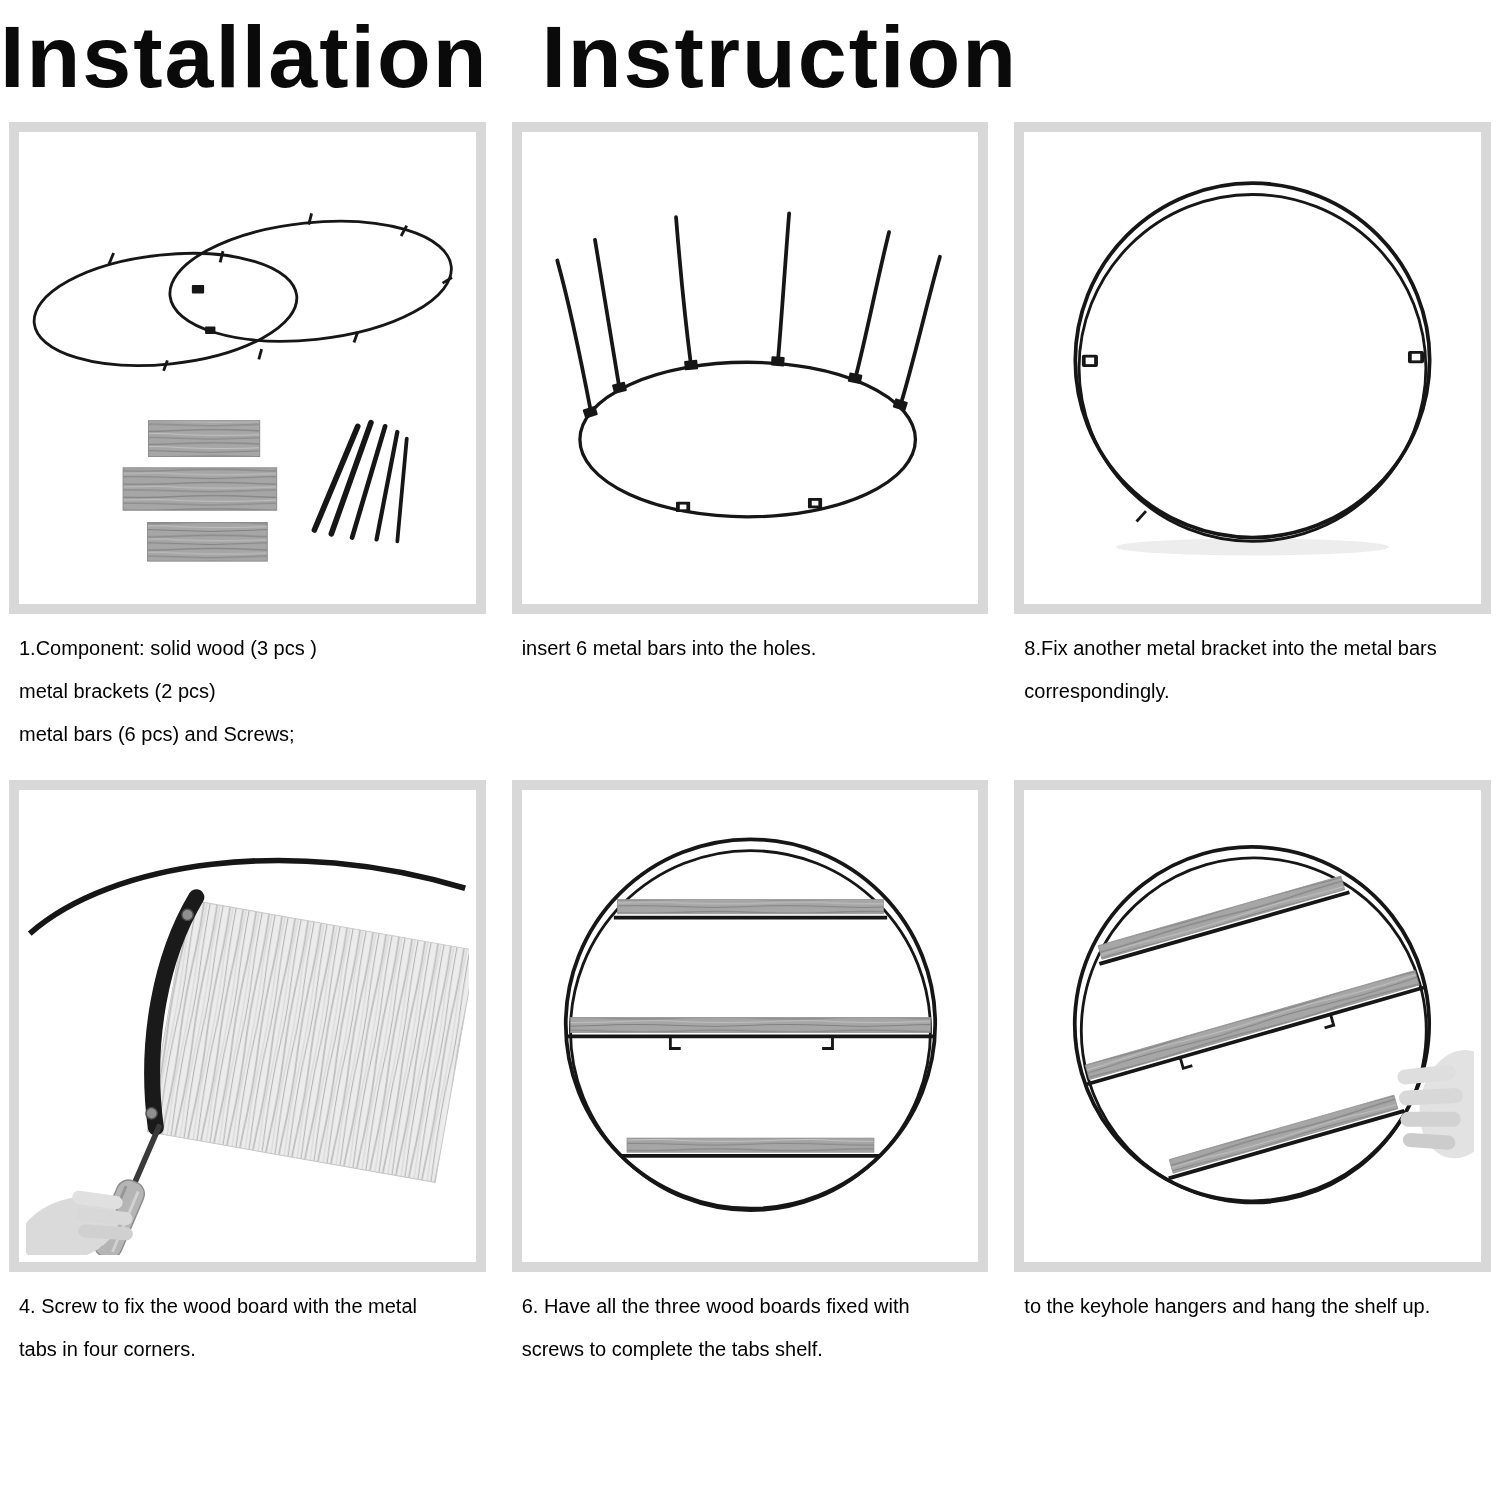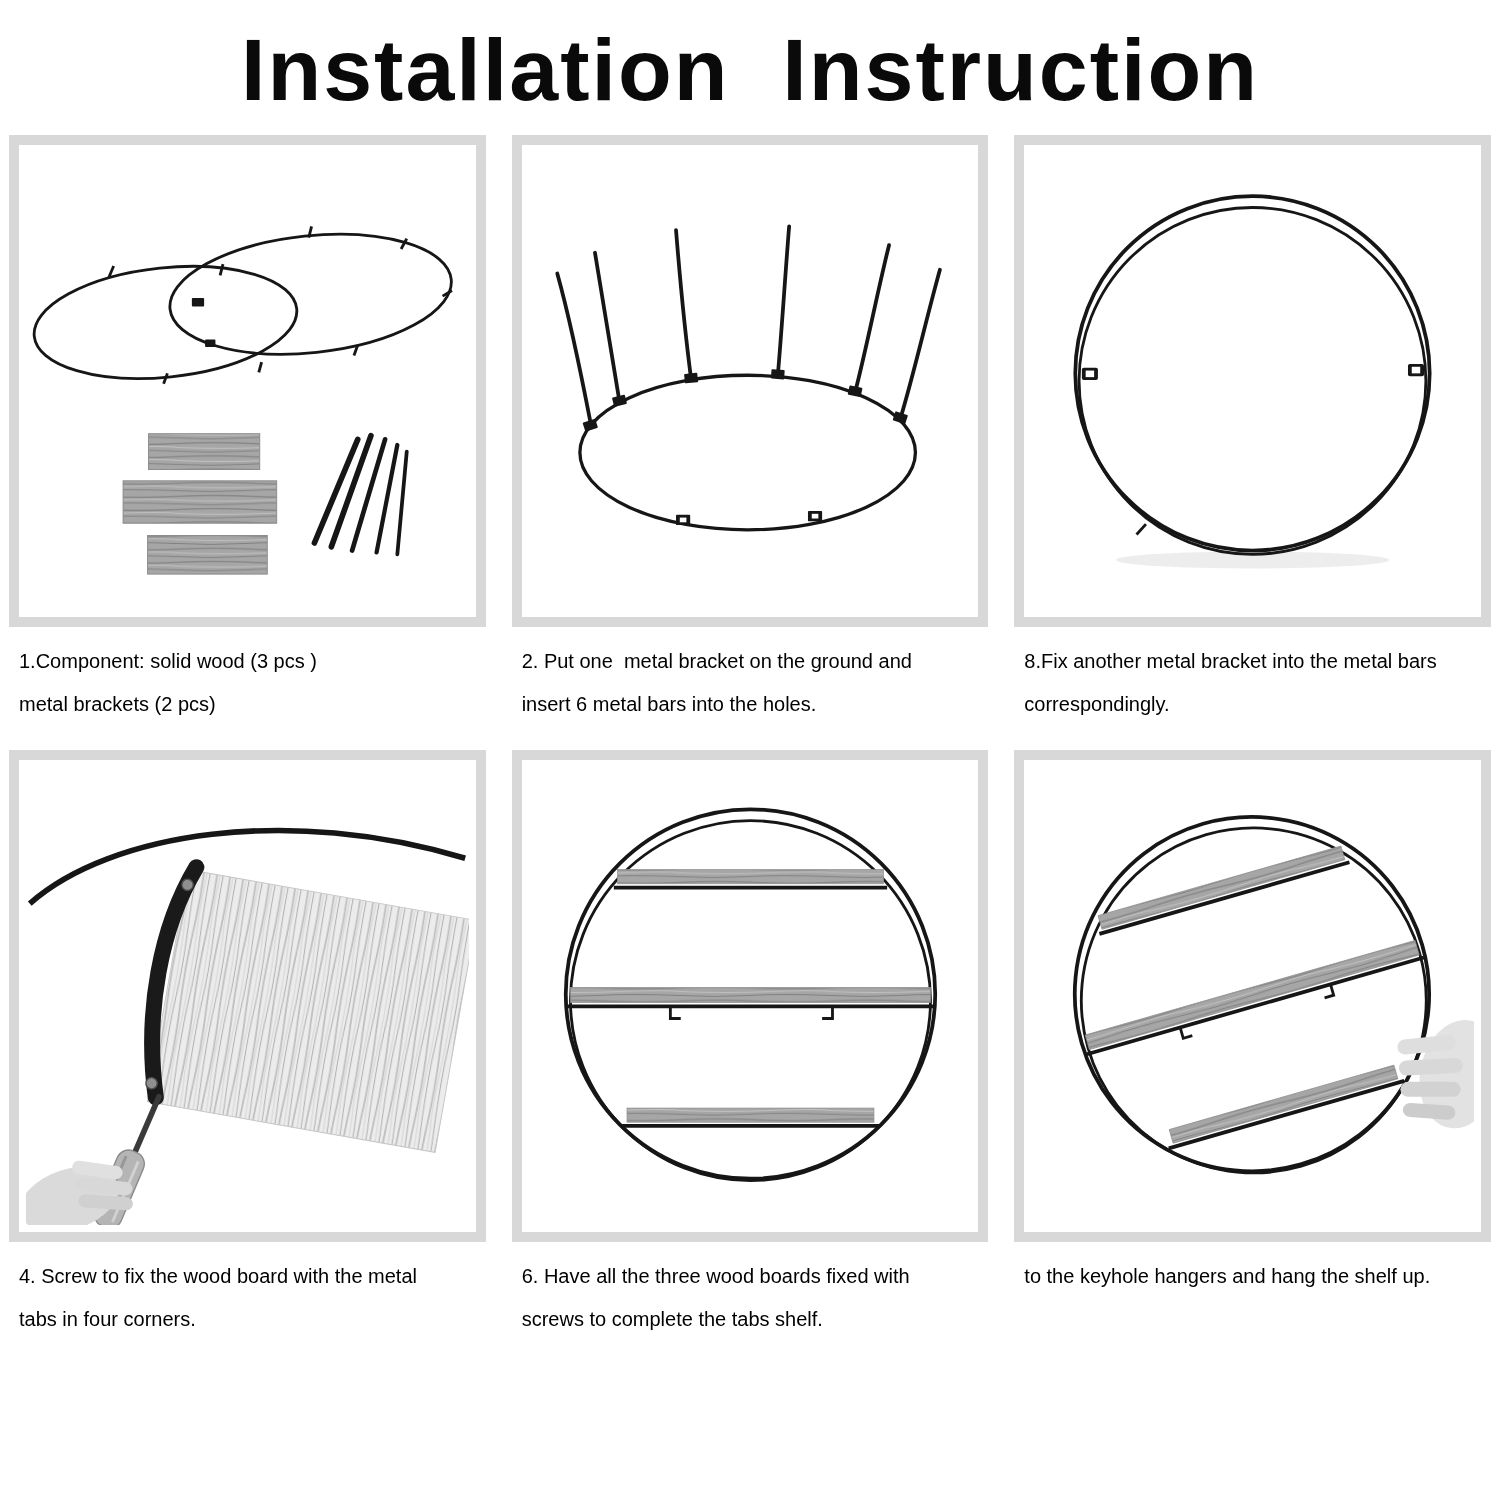--- a/index.html
+++ b/index.html
@@ -10,25 +10,24 @@
     font-family: "Liberation Sans", sans-serif;
     color: #000;
   }
   .page {
     width: 1500px;
     height: 1500px;
     overflow: hidden;
     box-sizing: border-box;
   }
   .title {
-    text-align: center;
     font-size: 88px;
     font-weight: 700;
     letter-spacing: 2px;
-    margin: 19px 0 14px 0;
+    margin: 6px 0 14px 0;
     white-space: pre;
     color: #0a0a0a;
   }
   .grid {
     display: grid;
     grid-template-columns: repeat(3, 1fr);
     column-gap: 26px;
     row-gap: 6px;
     padding: 0 9px;
   }
@@ -109,20 +108,21 @@
             <line x1="366" y1="288" x2="324" y2="406" stroke-width="6"></line>
             <line x1="381" y1="292" x2="346" y2="410" stroke-width="5"></line>
             <line x1="394" y1="298" x2="372" y2="412" stroke-width="4.5"></line>
             <line x1="404" y1="305" x2="394" y2="414" stroke-width="4"></line>
           </g>
         </svg>
       </div>
       <p class="caption">
         <span>1.Component: solid wood (3 pcs )</span>
         <span>metal brackets (2 pcs)</span>
+        <span>metal bars (6 pcs) and Screws;</span>
       </p>
     </section>
 
     <section class="step">
       <div class="panel">
         <svg class="illus" viewBox="0 0 470 460">
           <ellipse cx="232" cy="306" rx="178" ry="82" fill="none" stroke="#161616" stroke-width="3.5"></ellipse>
           <g stroke="#161616" stroke-width="4" fill="none" stroke-linecap="round">
             <path d="M66 278 C56 226 44 166 30 116"></path>
             <path d="M96 252 C88 204 78 142 70 94"></path>
@@ -143,21 +143,20 @@
             <rect x="156" y="372" width="15" height="11" rx="1"></rect>
             <rect x="296" y="368" width="15" height="11" rx="1"></rect>
           </g>
           <g fill="#ffffff">
             <rect x="160" y="375" width="7" height="5"></rect>
             <rect x="300" y="371" width="7" height="5"></rect>
           </g>
         </svg>
       </div>
       <p class="caption">
-        <span>2. Put one  metal bracket on the ground and</span>
         <span>insert 6 metal bars into the holes.</span>
       </p>
     </section>
 
     <section class="step">
       <div class="panel">
         <svg class="illus" viewBox="0 0 470 460">
           <ellipse cx="235" cy="420" rx="145" ry="9" fill="#ededed"></ellipse>
           <circle cx="235" cy="222" r="188" fill="none" stroke="#161616" stroke-width="4"></circle>
           <circle cx="235" cy="230" r="184" fill="none" stroke="#161616" stroke-width="3"></circle>

